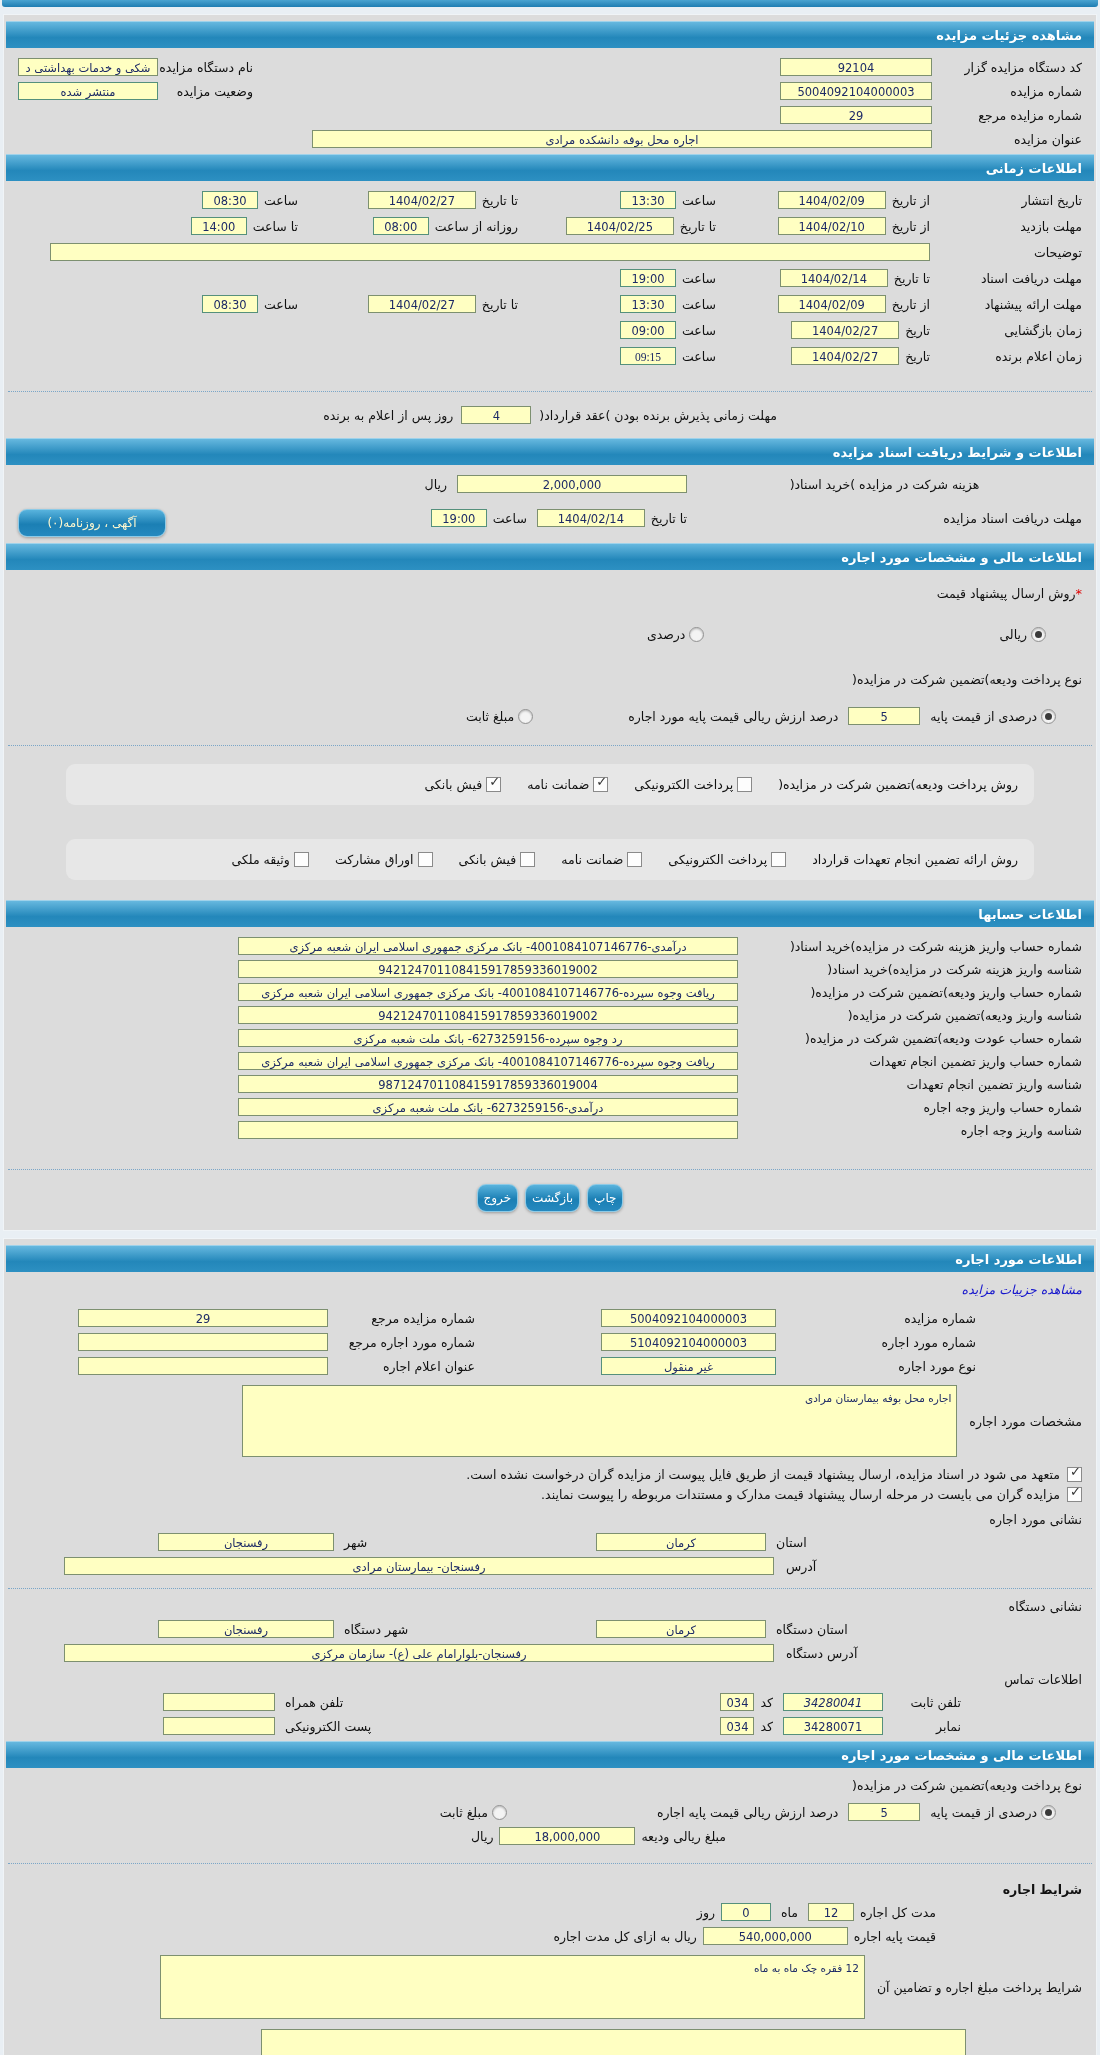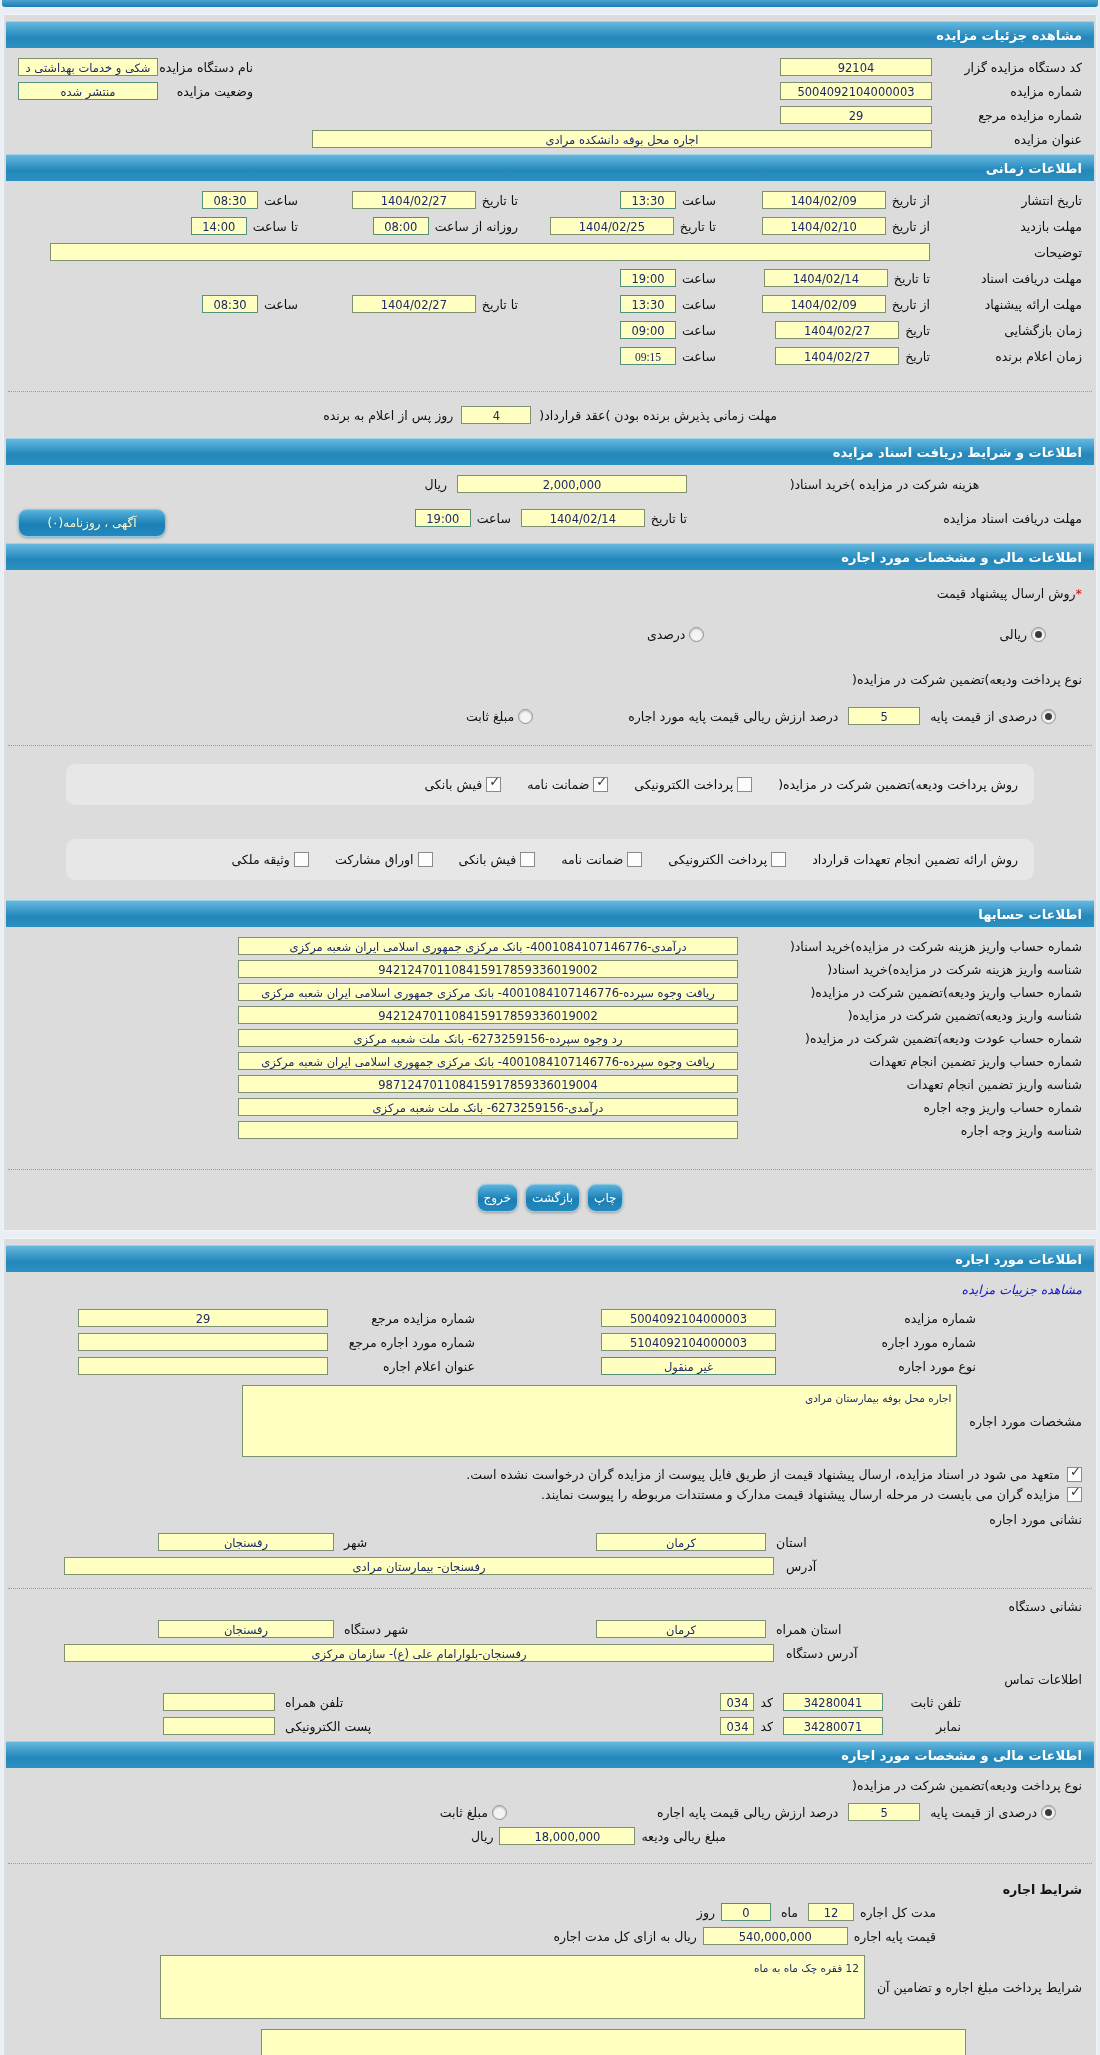--- a/index.html
+++ b/index.html
@@ -29,21 +29,21 @@
     font-size:10.5px;padding:6px 5px;box-sizing:border-box;overflow:hidden;
     text-align:right;vertical-align:middle;}
   .spacer{flex:1;}
   .g6{width:6px;display:inline-block;} .g10{width:10px;display:inline-block;}
   .rlbl{width:150px;} .rfld{width:152px;}
   .llblA{width:95px;} .lfldA{width:140px;}
   .trow{display:flex;align-items:center;padding:0 14px;margin:8px 0;font-size:12.5px;}
   .tlabel{width:152px;}
   .tc{display:flex;align-items:center;gap:6px;}
   .tc1{width:214px;} .tc2{width:198px;} .tc3{width:220px;}
-  .wdate{width:124px;text-align:center;} .wtime{width:56px;}
+  .wdate{width:108px;text-align:center;} .wtime{width:56px;}
   .dashes{border-top:1px dotted #7aa6c8;margin:13px 4px;}
   .btn{
     background:linear-gradient(180deg,#58b3dd 0%,#1b7fb4 55%,#2589bf 100%);
     border:1px solid #8ecae6;border-radius:9px;color:#fff;
     font-family:"DejaVu Sans",sans-serif;font-size:12px;padding:6px 6px;
     box-shadow:0 1px 3px rgba(0,0,0,.3);cursor:pointer;white-space:nowrap;
   }
   .btn.ytext{color:#fdf7cf;}
   .btnrow{display:flex;justify-content:center;gap:7px;margin:14px 0 10px;}
   .cbgroup{
@@ -433,40 +433,40 @@
     <span class="spacer"></span>
     <span class="lbl" style="margin-left:12px;">آدرس</span>
     <span class="fld" style="width:710px;">رفسنجان- بیمارستان مرادی</span>
     <span style="width:46px;"></span>
   </div>
 
   <div class="dashes" style="margin-bottom:4px;"></div>
   <div class="subtitle">نشانی دستگاه</div>
 
   <div class="row" style="padding-right:130px;">
-    <span class="lbl" style="width:200px;text-align:left;padding-left:10px;box-sizing:border-box;">استان همراه</span>
+    <span class="lbl" style="width:200px;text-align:left;padding-left:10px;box-sizing:border-box;">استان دستگاه</span>
     <span class="fld" style="width:170px;">کرمان</span>
     <span class="spacer"></span>
     <span class="lbl" style="width:110px;text-align:left;padding-left:10px;box-sizing:border-box;">شهر دستگاه</span>
     <span class="fld" style="width:176px;">رفسنجان</span>
     <span style="width:140px;"></span>
   </div>
 
   <div class="row">
     <span class="spacer"></span>
     <span class="lbl" style="margin-left:12px;">آدرس دستگاه</span>
     <span class="fld" style="width:710px;">رفسنجان-بلوارامام علی (ع)- سازمان مرکزی</span>
     <span style="width:46px;"></span>
   </div>
 
   <div class="subtitle">اطلاعات تماس</div>
 
   <div class="row" style="padding-right:135px;">
     <span class="lbl" style="width:78px;">تلفن ثابت</span>
-    <span class="fld" style="width:100px;border-color:#55907c;">34280041</span>
+    <span class="fld" style="width:100px;border-color:#55907c;font-style:italic;">34280041</span>
     <span class="g10"></span>
     <span class="lbl">کد</span>
     <span class="g6"></span>
     <span class="fld" style="width:34px;">034</span>
     <span class="spacer"></span>
     <span class="lbl" style="margin-left:10px;">تلفن همراه</span>
     <span class="fld" style="width:112px;"></span>
     <span style="width:145px;"></span>
   </div>
 

